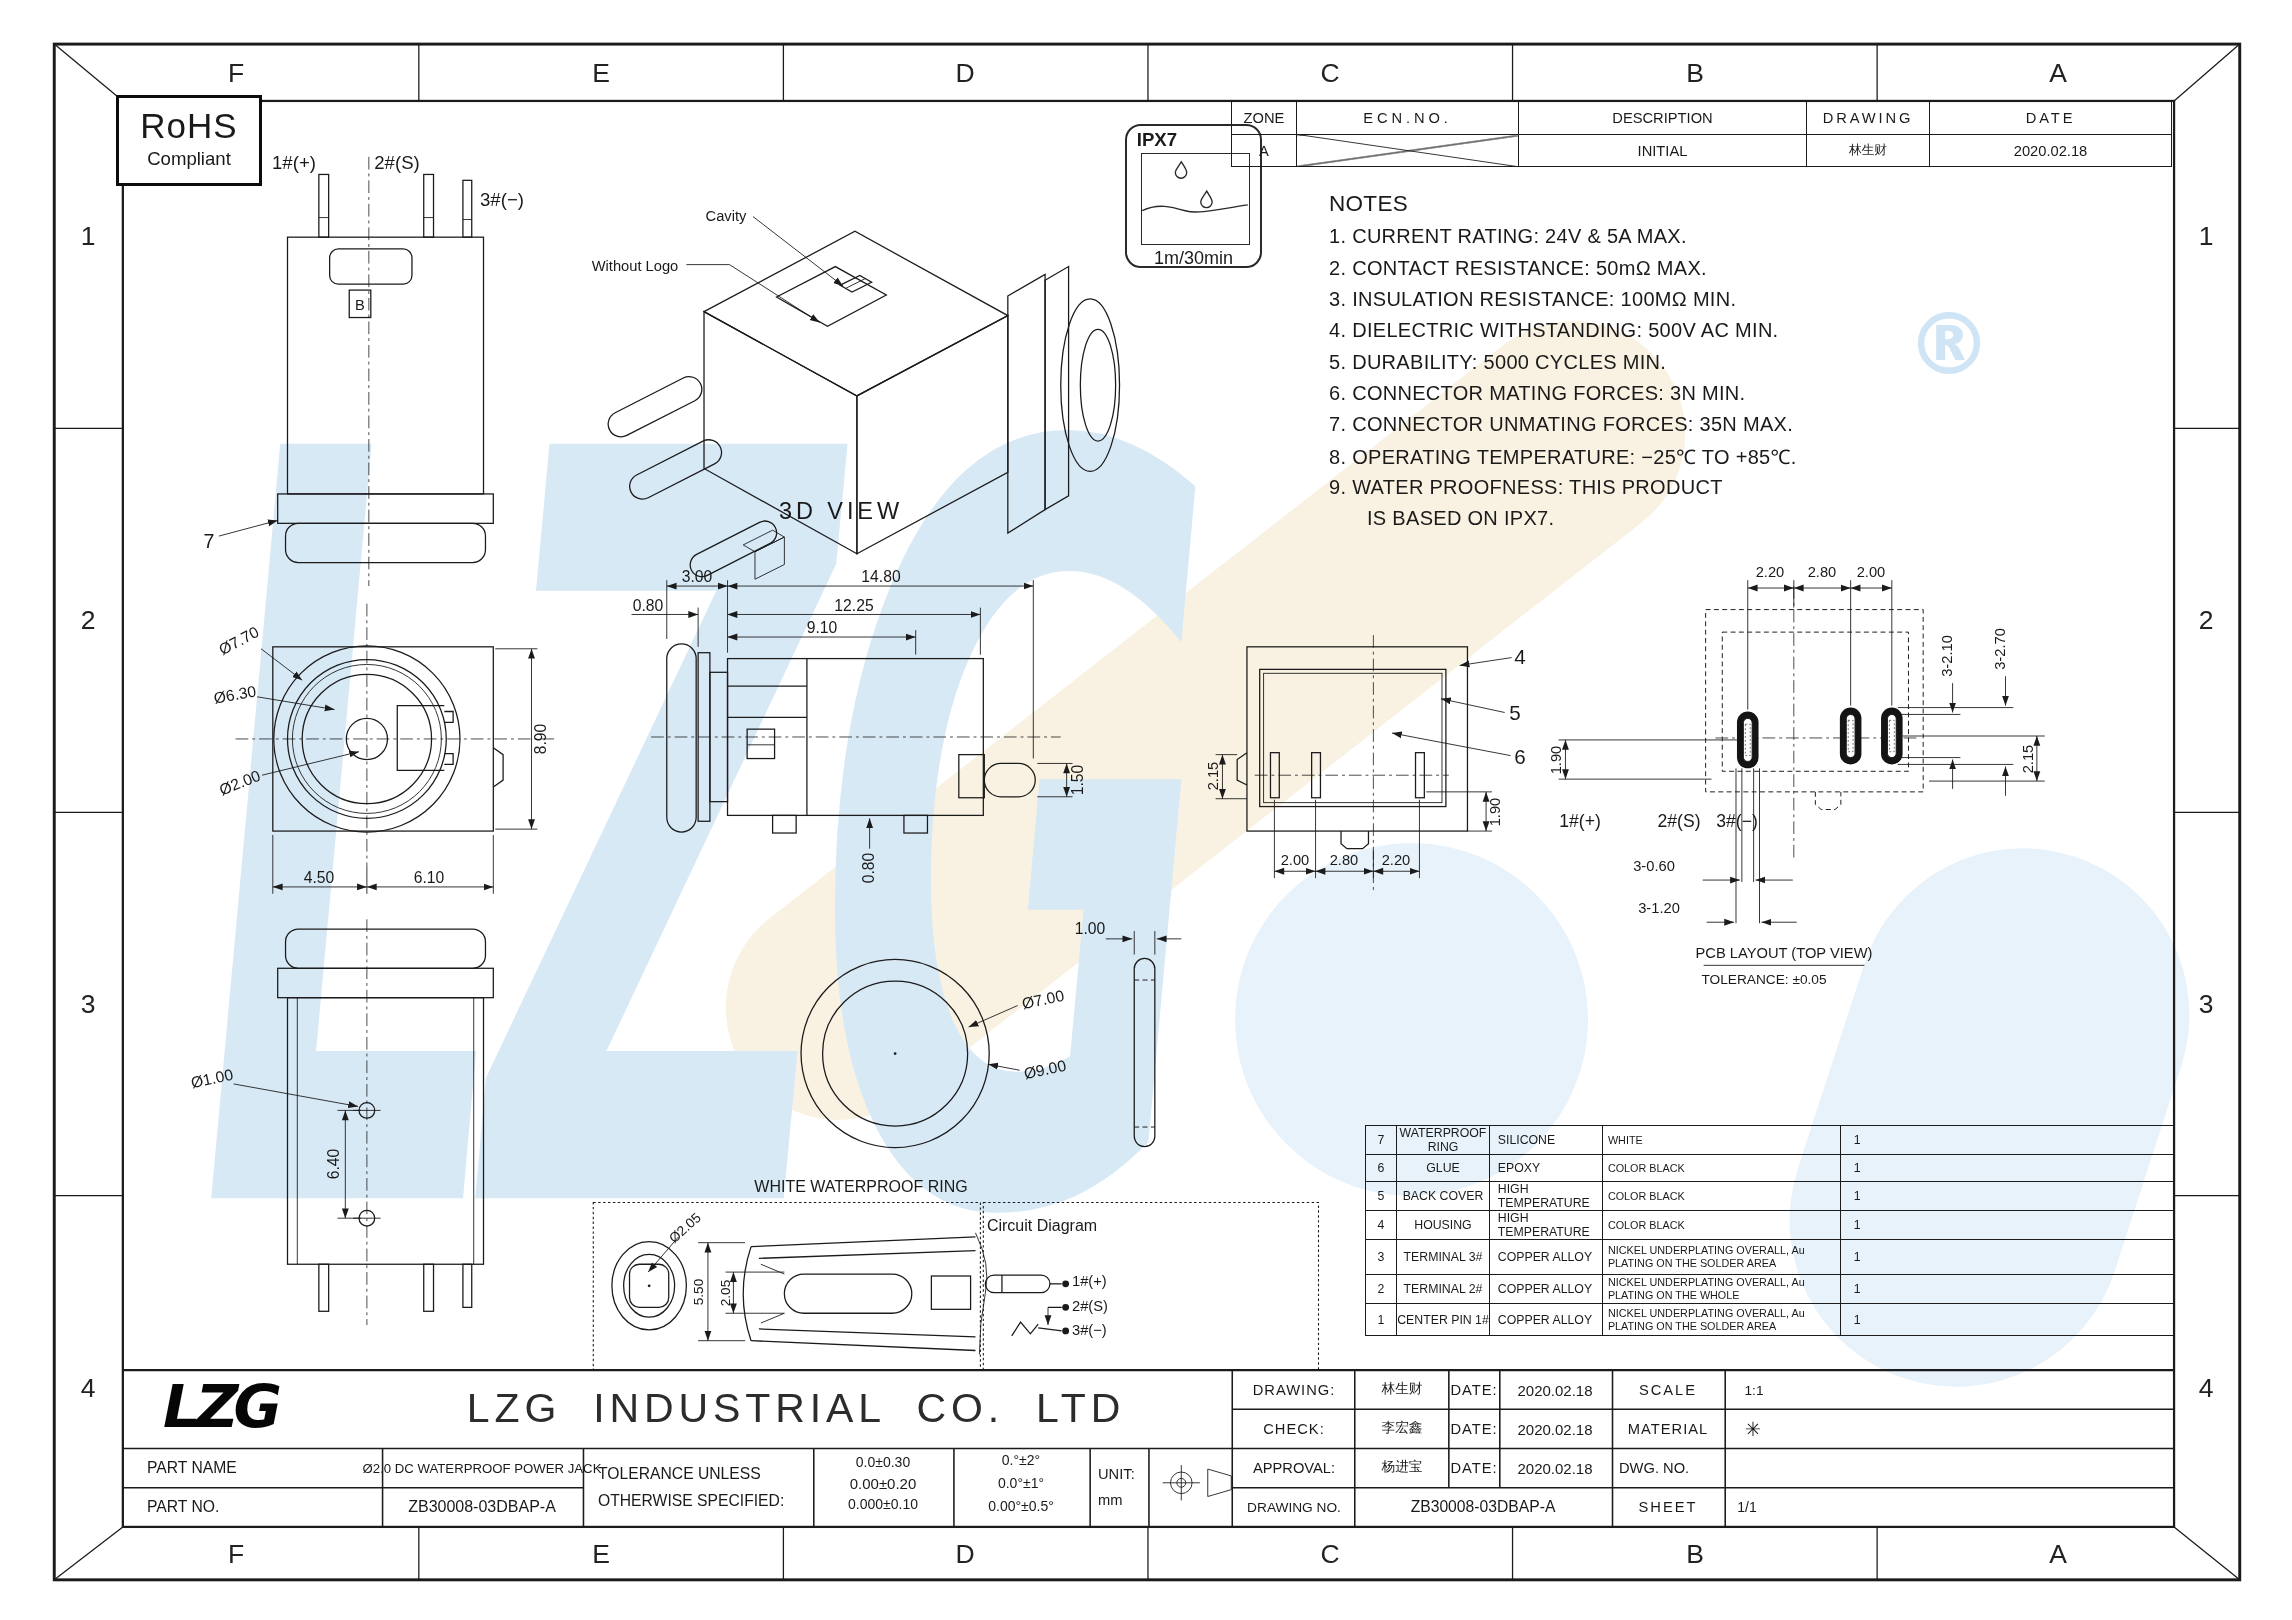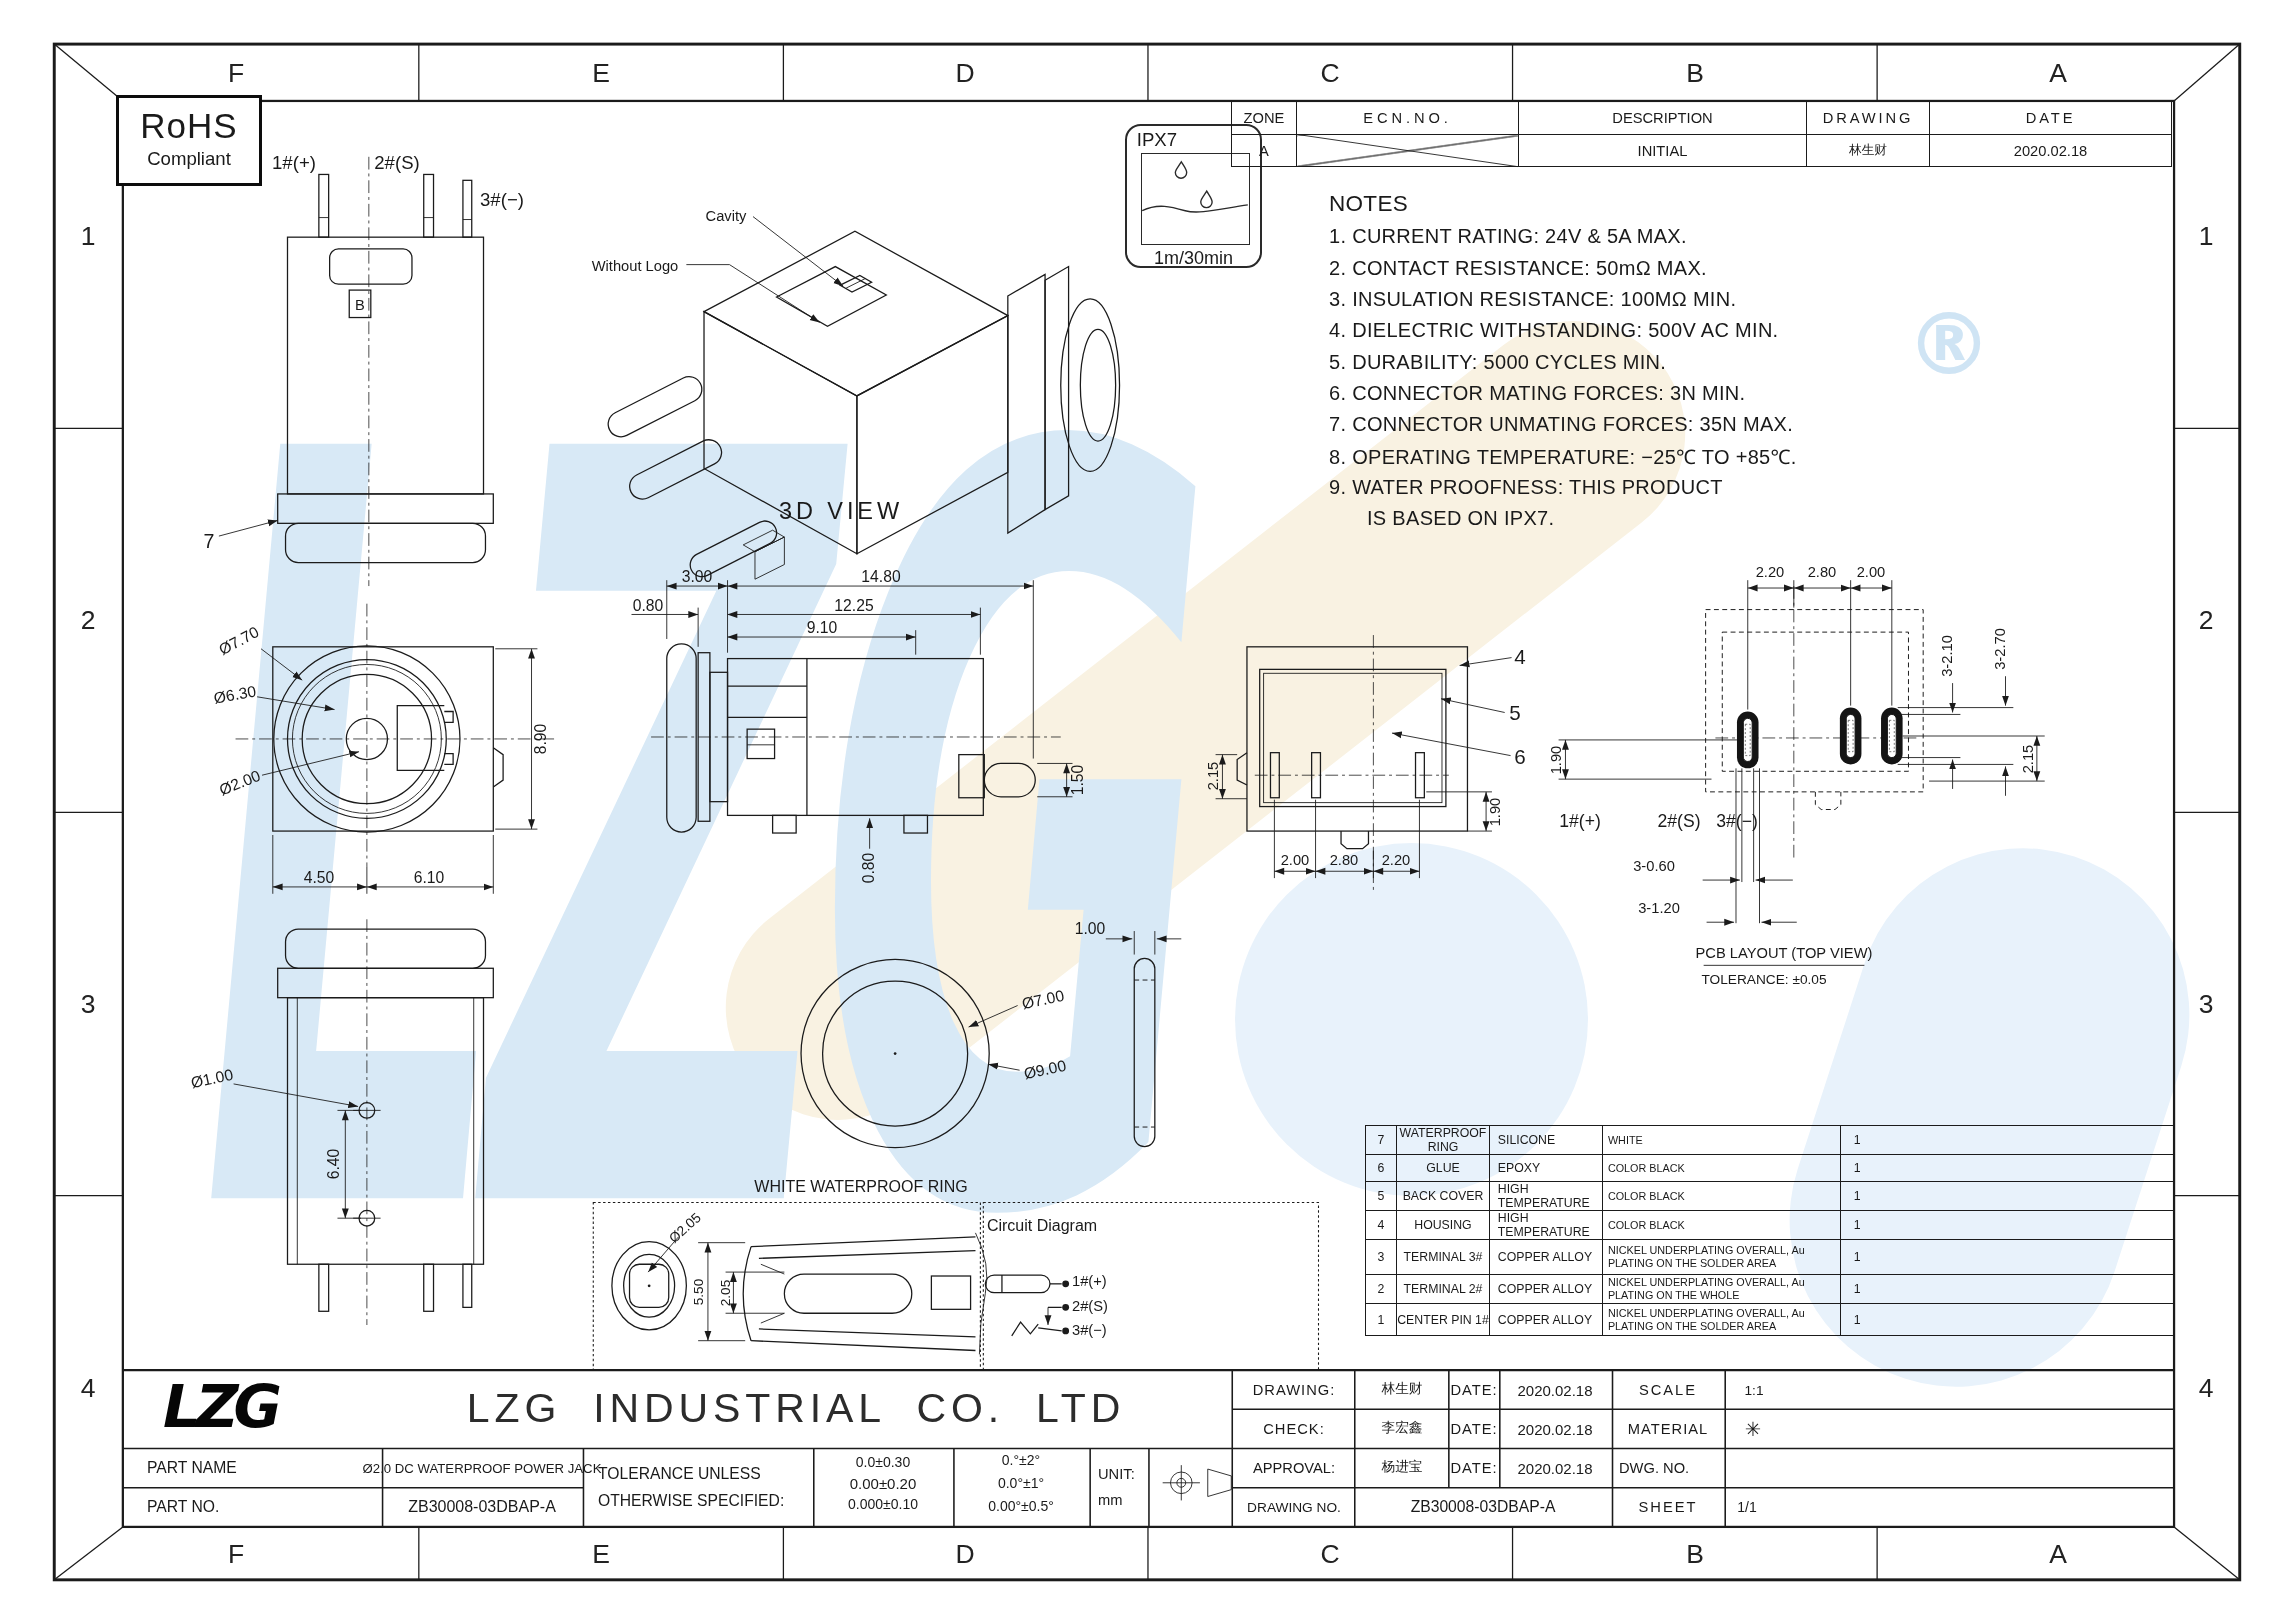--- a/index.html
+++ b/index.html
@@ -24,21 +24,21 @@
   .ll{position:absolute;transform:translate(0,-50%);white-space:nowrap;font-size:15.7px;color:#1a1a1a;}
   .r90{transform:translate(-50%,-50%) rotate(-90deg);}
   .zone{font-size:26.5px;color:#222;}
   .note{position:absolute;transform:translate(0,-50%);white-space:nowrap;font-size:20px;letter-spacing:0.3px;}
   
   .rohs{position:absolute;left:116px;top:95px;width:146px;height:91px;border:3.9px solid #0c0c0c;
         text-align:center;background:#fff;}
   .rohs .t1{font-size:35px;margin-top:7.8px;letter-spacing:1px;}
   .rohs .t2{font-size:18.6px;margin-top:2px;}
   .ipx7{position:absolute;left:1125px;top:124px;width:137px;height:144px;border:2.5px solid #2a2a2a;border-radius:15.7px;}
-  .ipx7 .tt{position:absolute;left:9.8px;top:2.9px;font-size:18.6px;}
+  .ipx7 .tt{position:absolute;left:9.8px;top:2.9px;font-size:18.6px;font-weight:bold;}
   .ipx7 .inner{position:absolute;left:13.7px;top:27.4px;width:109px;height:92px;border:1.5px solid #2a2a2a;}
   .ipx7 .cap{position:absolute;left:0;right:0;top:122px;text-align:center;font-size:18px;}
   table.dt{border-collapse:collapse;table-layout:fixed;background:transparent;}
   table.dt td,table.dt th{border:1.4px solid #1b1b1b;font-weight:normal;text-align:center;
         padding:0;overflow:hidden;background:transparent;font-family:"Liberation Sans",sans-serif;}
   .rev{position:absolute;left:1231px;top:101px;width:940px;}
   .rev td,.rev th{font-size:14.7px;}
   .rev .diag{background:linear-gradient(to bottom right,transparent calc(50% - 1px),#1b1b1b calc(50% - 0.2px),#1b1b1b calc(50% + 0.2px),transparent calc(50% + 1px));}
   .bomt{position:absolute;left:1365px;top:1125px;width:809px;}
   .bomt td{font-size:12.3px;}

